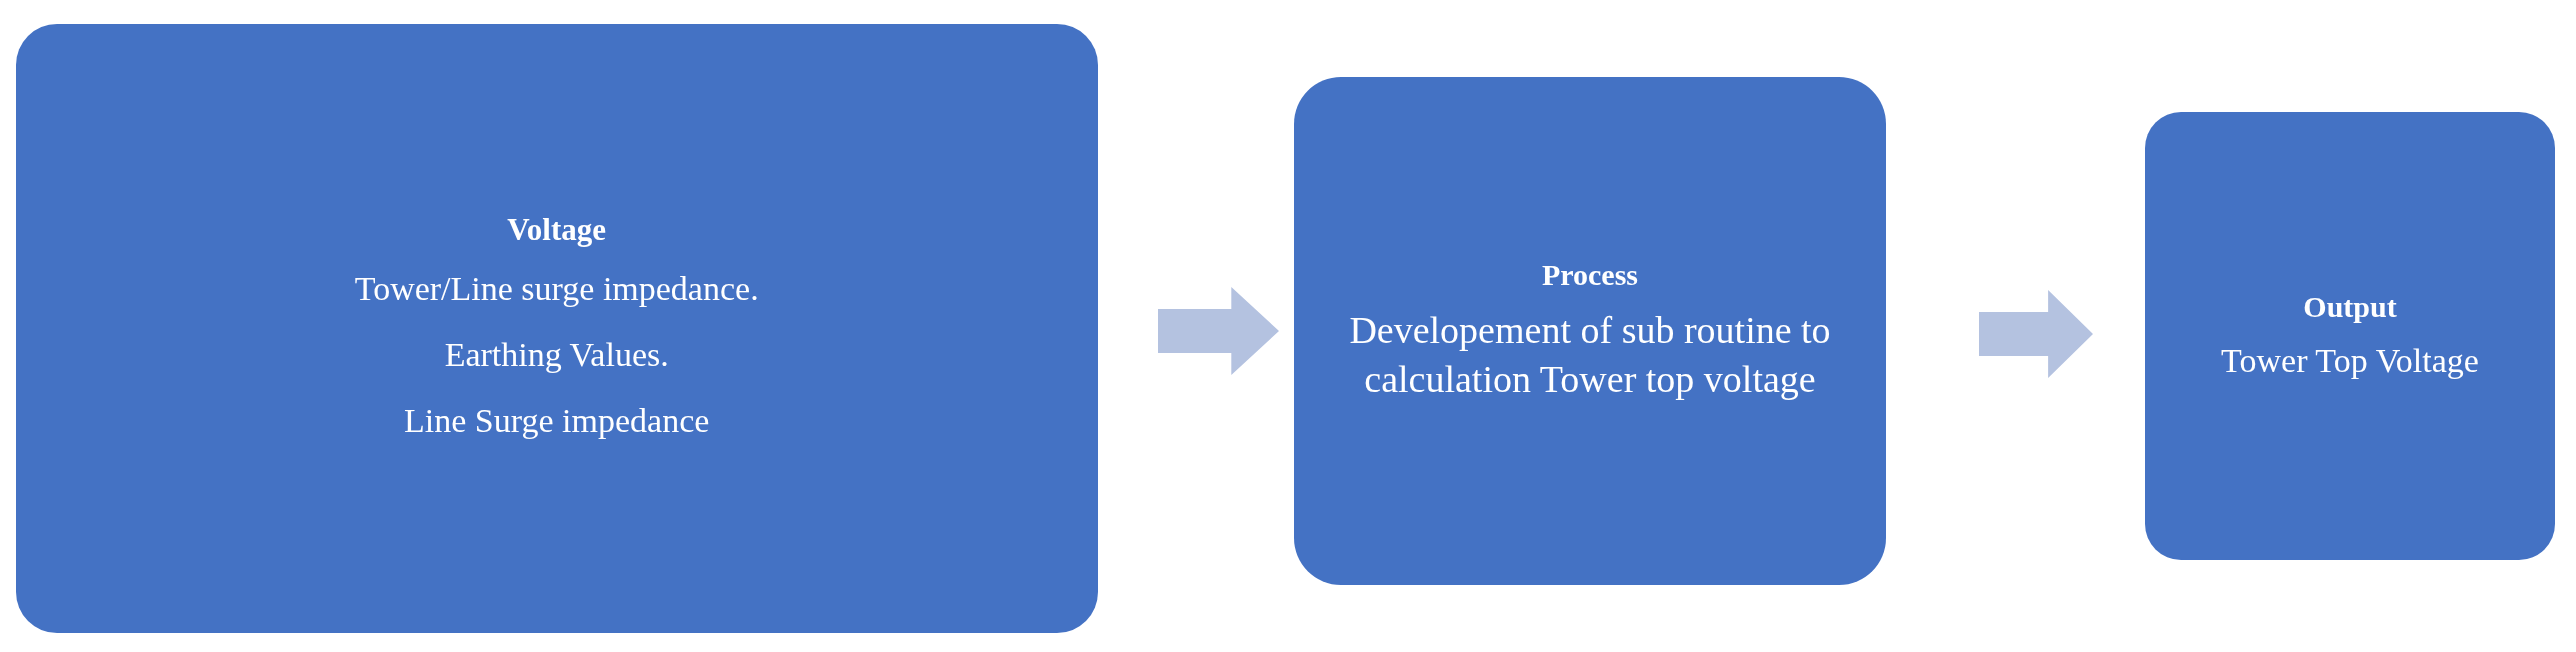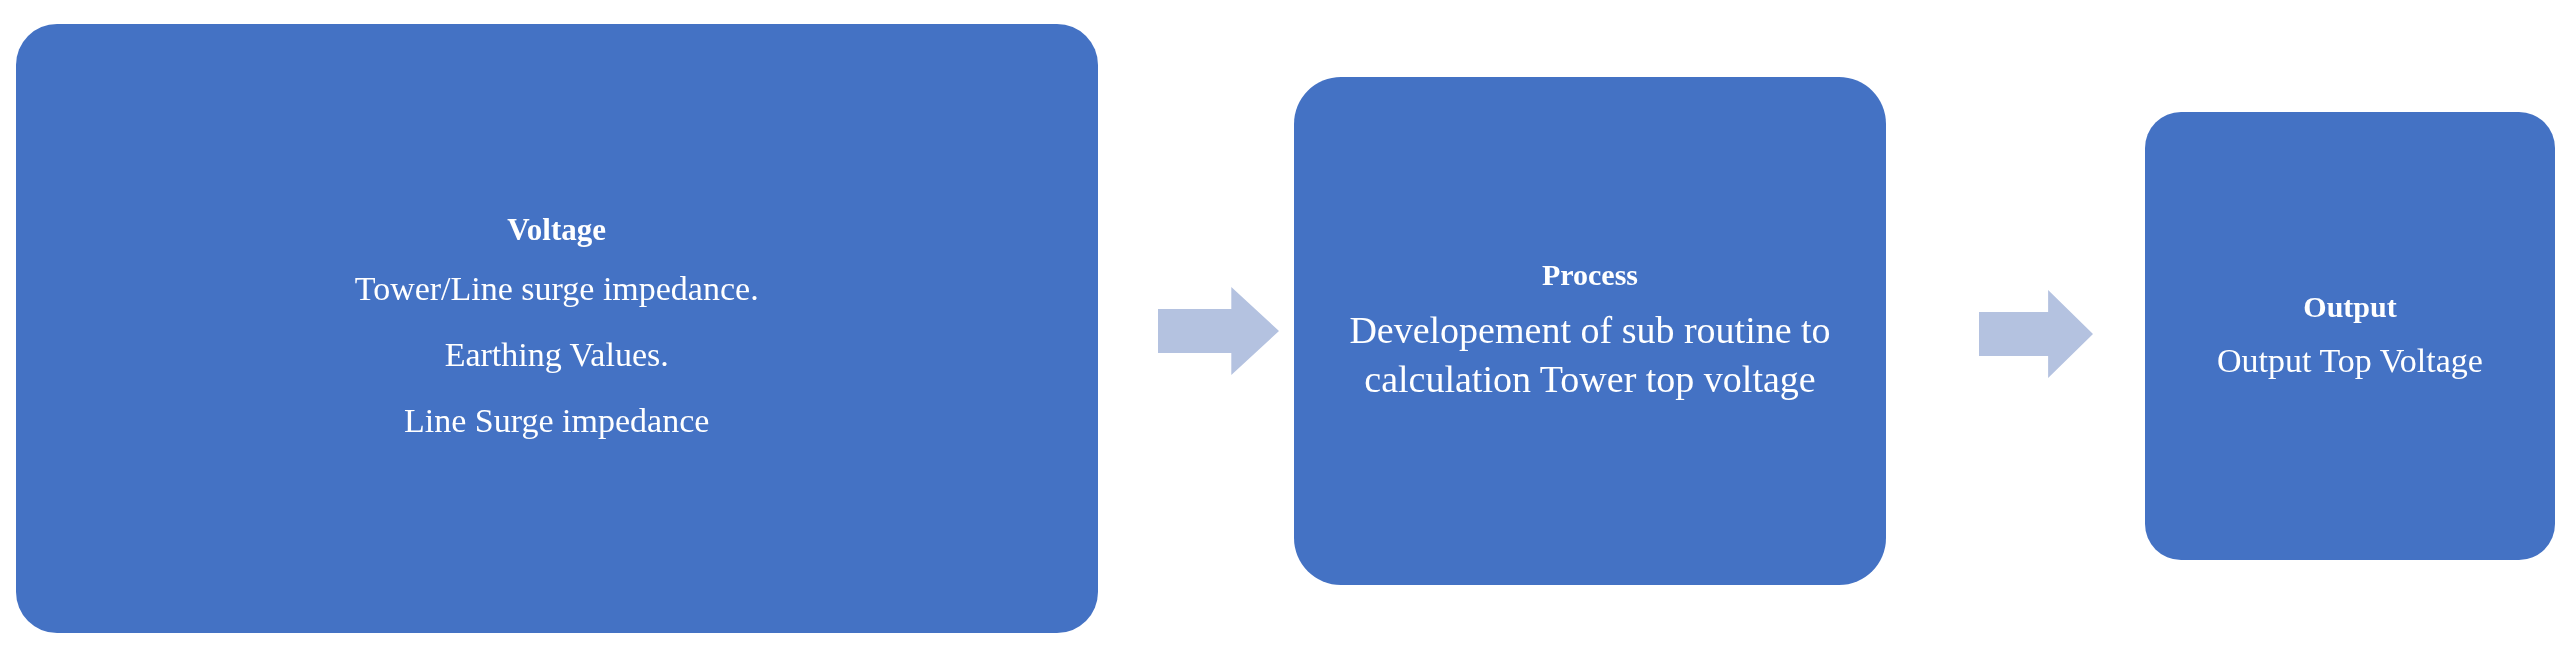--- a/index.html
+++ b/index.html
@@ -149,18 +149,18 @@
     </div>
   </div>
 
   <svg class="arrow" id="arrow-2" viewBox="0 0 160 124" preserveAspectRatio="none">
     <polygon points="0,31 97,31 97,0 160,62 97,124 97,93 0,93" fill="#B4C2E0"></polygon>
   </svg>
 
   <div class="node" id="node-output">
     <div class="node-title">Output</div>
     <div class="node-body">
-      <span class="line">Output Top Voltage</span>
+      <span class="line">Tower Top Voltage</span>
     </div>
   </div>
 
 </div>
 
 
 </body></html>

